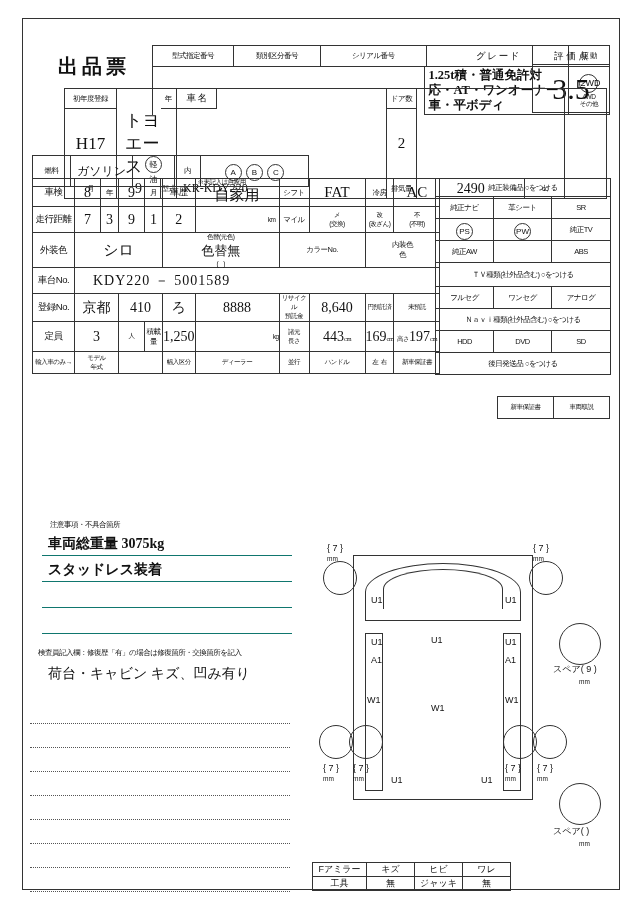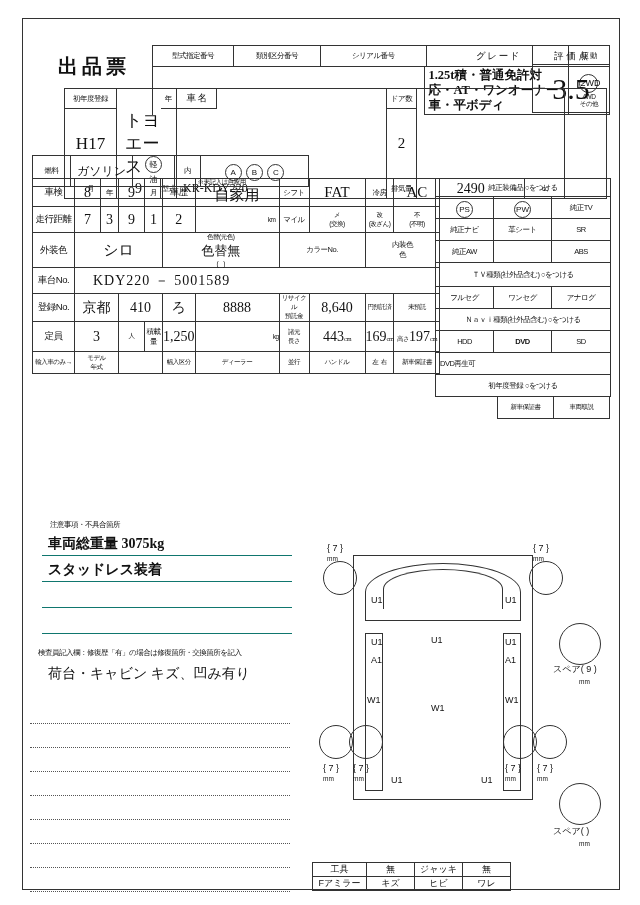--- a/index.html
+++ b/index.html
@@ -306,55 +306,52 @@
       </table>
   </div>
 
   <div style="position:absolute;left:435px;top:178px;">
     <table>
       <tbody>
           <tr>
         <td colspan="3" class="tiny" style="width:175px;height:18px;">純正装備品 ○をつける</td>
       </tr>
       <tr>
+        <td class="tiny" style="height:22px;">純正ナビ</td>
+        <td class="tiny" style="height:22px;">革シート</td>
+        <td class="tiny" style="height:22px;">SR</td>
+      </tr>
+      <tr>
         <td style="width:58px;height:22px;"><span class="circ">PS</span></td>
         <td style="width:58px;height:22px;"><span class="circ">PW</span></td>
         <td class="tiny" style="width:59px;height:22px;">純正TV</td>
       </tr>
       <tr>
-        <td class="tiny" style="height:22px;">純正ナビ</td>
-        <td class="tiny" style="height:22px;">革シート</td>
-        <td class="tiny" style="height:22px;">SR</td>
-      </tr>
-      <tr>
         <td class="tiny" style="height:22px;">純正AW</td>
         <td class="tiny" style="height:22px;"></td>
         <td class="tiny" style="height:22px;">ABS</td>
       </tr>
       <tr>
         <td colspan="3" class="tiny" style="height:24px;">ＴＶ種類(社外品含む) ○をつける</td>
       </tr>
       <tr>
         <td class="tiny" style="height:22px;">フルセグ</td>
         <td class="tiny" style="height:22px;">ワンセグ</td>
         <td class="tiny" style="height:22px;">アナログ</td>
       </tr>
       <tr>
         <td colspan="3" class="tiny" style="height:22px;">Ｎａｖｉ種類(社外品含む) ○をつける</td>
       </tr>
       <tr>
         <td class="tiny" style="height:22px;">HDD</td>
-        <td class="tiny" style="height:22px;font-weight:bold;">DVD</td>
+        <td class="tiny" style="height:22px;">DVD</td>
         <td class="tiny" style="height:22px;">SD</td>
       </tr>
       <tr>
-        <td colspan="3" class="tiny" style="height:22px;text-align:left;padding-left:4px;">DVD再生可</td>
-      </tr>
-      <tr>
-        <td colspan="3" class="tiny" style="height:22px;">初年度登録 ○をつける</td>
+        <td colspan="3" class="tiny" style="height:22px;">後日発送品 ○をつける</td>
       </tr>
     </tbody>
       </table>
   </div>
 
   <div style="position:absolute;left:497px;top:396px;">
     <table>
       <tbody>
           <tr>
         <td class="tiny2" style="width:56px;height:22px;">新車保証書</td>
@@ -432,27 +429,27 @@
     <div class="dlabel" style="left:176px;top:240px;">U1</div>
 
     <div class="dlabel" style="left:248px;top:128px;"><span>スペア( 9 )</span><br><small style="margin-left:26px;display:inline-block;">mm</small></div>
     <div class="dlabel" style="left:248px;top:290px;"><span>スペア(  )</span><br><small style="margin-left:26px;display:inline-block;">mm</small></div>
   </div>
 
   <div class="tools">
     <table>
       <tbody>
           <tr>
+        <td style="width:54px;">Fアミラー</td>
+        <td style="width:48px;">キズ</td>
+        <td style="width:48px;">ヒビ</td>
+        <td style="width:48px;">ワレ</td>
+      </tr>
+      <tr>
         <td>工具</td>
         <td>無</td>
         <td>ジャッキ</td>
         <td>無</td>
       </tr>
-      <tr>
-        <td style="width:54px;">Fアミラー</td>
-        <td style="width:48px;">キズ</td>
-        <td style="width:48px;">ヒビ</td>
-        <td style="width:48px;">ワレ</td>
-      </tr>
     </tbody>
       </table>
   </div>
 </div>
 
 </body></html>

